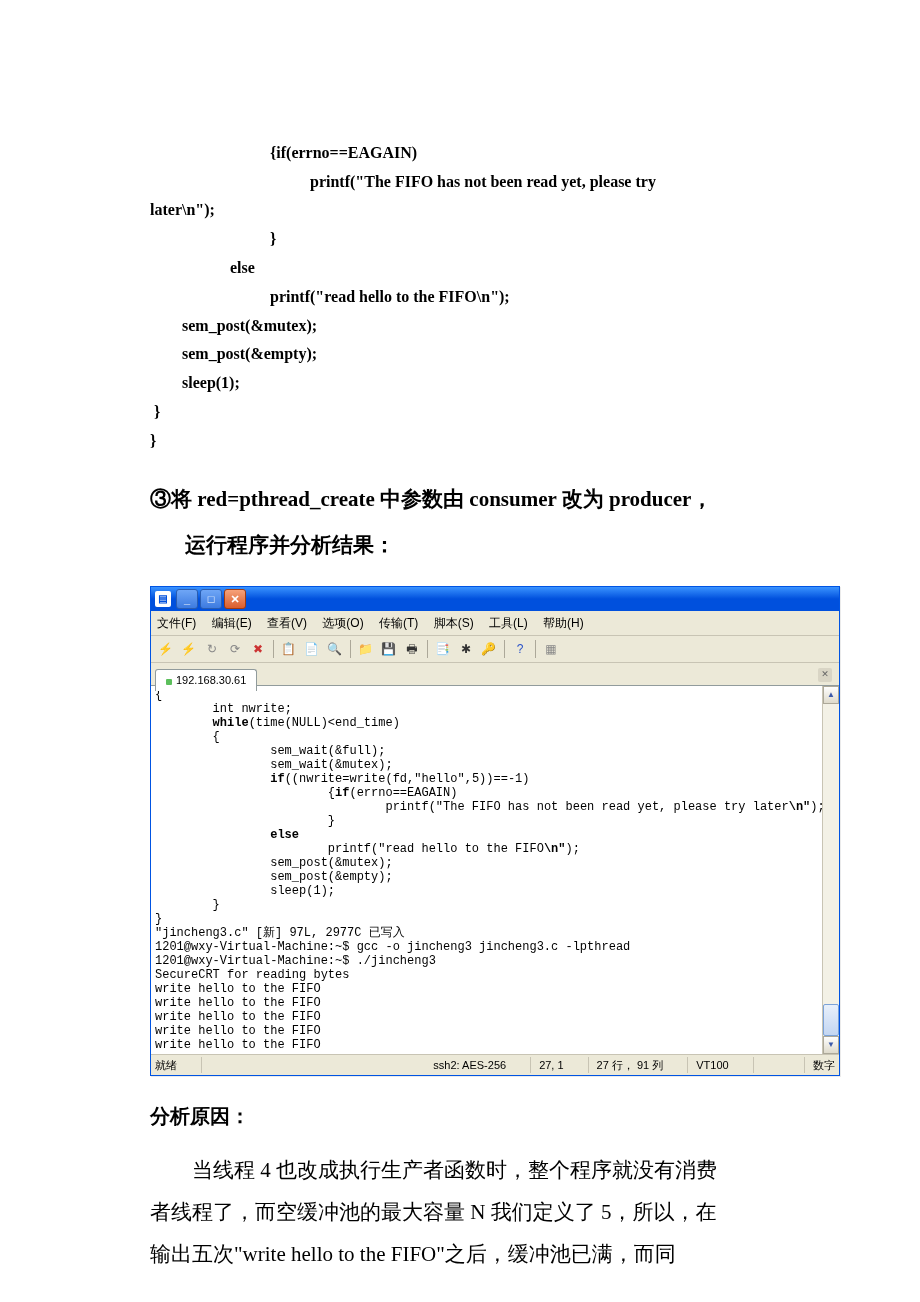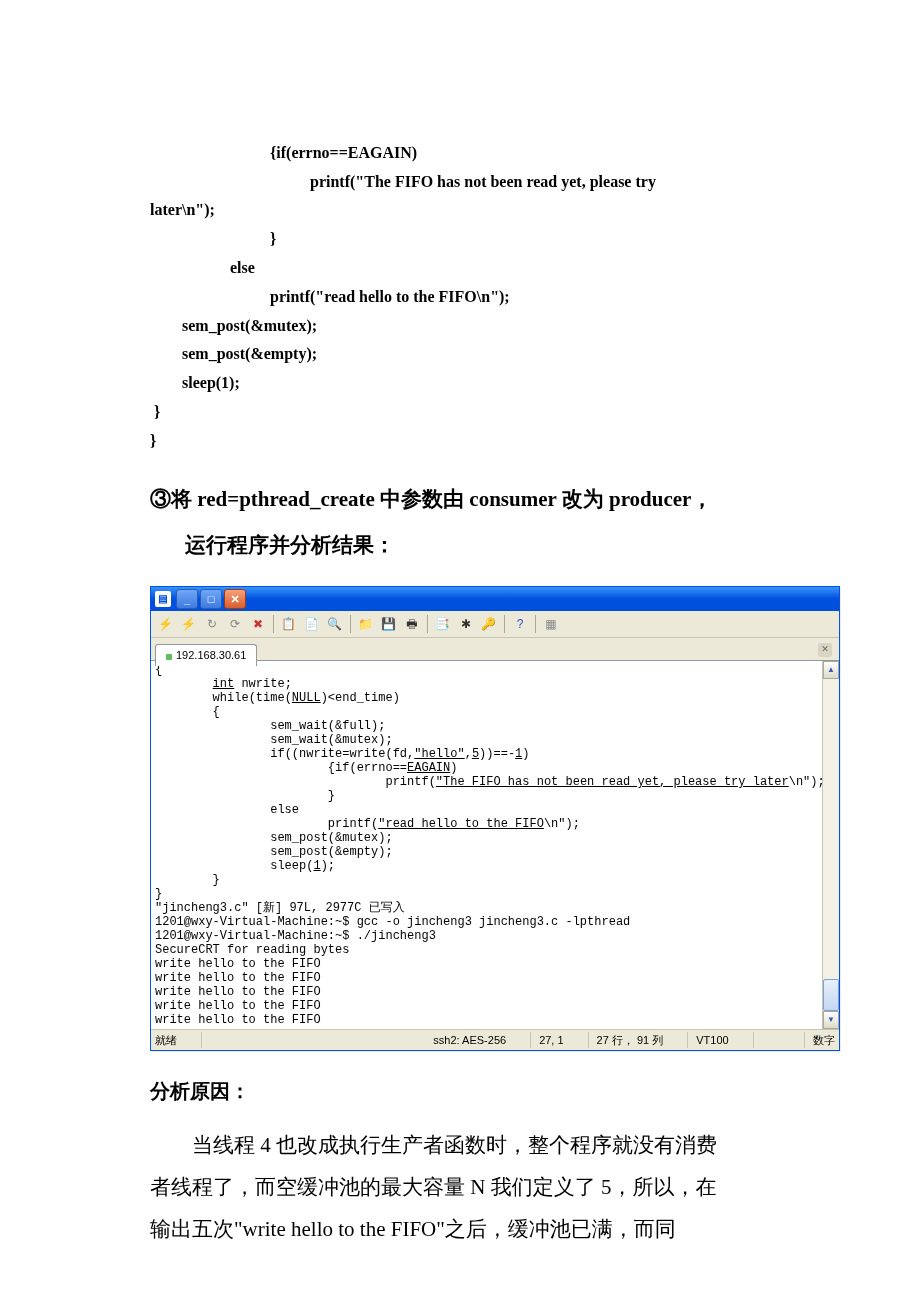--- a/index.html
+++ b/index.html
@@ -160,22 +160,22 @@
     flex: 1;
     background: #fff;
     color: #000;
     font-family: "NSimSun", "Courier New", monospace;
     font-size: 12px;
     line-height: 14px;
     padding: 2px 4px;
     white-space: pre;
     overflow: hidden;
   }
-  .terminal .ul { text-decoration: underline; }
-  .terminal .bold { font-weight: normal; }
+  .terminal .ul { }
+  .terminal .bold { font-weight: bold; }
   .scrollbar {
     width: 16px;
     background: #ece9d8;
     border-left: 1px solid #c8c4b4;
     display: flex;
     flex-direction: column;
   }
   .sb-btn {
     height: 16px;
     background: linear-gradient(#fefefe, #dedacb);
@@ -246,20 +246,30 @@
   <div class="crt-window">
     <div class="titlebar">
       <span class="title-icon">▤</span>
       <div class="winbtns">
         <div class="winbtn">_</div>
         <div class="winbtn">□</div>
         <div class="winbtn close">✕</div>
       </div>
     </div>
 
+    <div class="menubar">
+      <span>文件(F)</span>
+      <span>编辑(E)</span>
+      <span>查看(V)</span>
+      <span>选项(O)</span>
+      <span>传输(T)</span>
+      <span>脚本(S)</span>
+      <span>工具(L)</span>
+      <span>帮助(H)</span>
+    </div>
 
     <div class="toolbar">
       <span class="tbtn c-green">⚡</span>
       <span class="tbtn c-green">⚡</span>
       <span class="tbtn c-gray">↻</span>
       <span class="tbtn c-gray">⟳</span>
       <span class="tbtn c-red">✖</span>
       <span class="tsep"></span>
       <span class="tbtn c-gray">📋</span>
       <span class="tbtn c-gray">📄</span>

